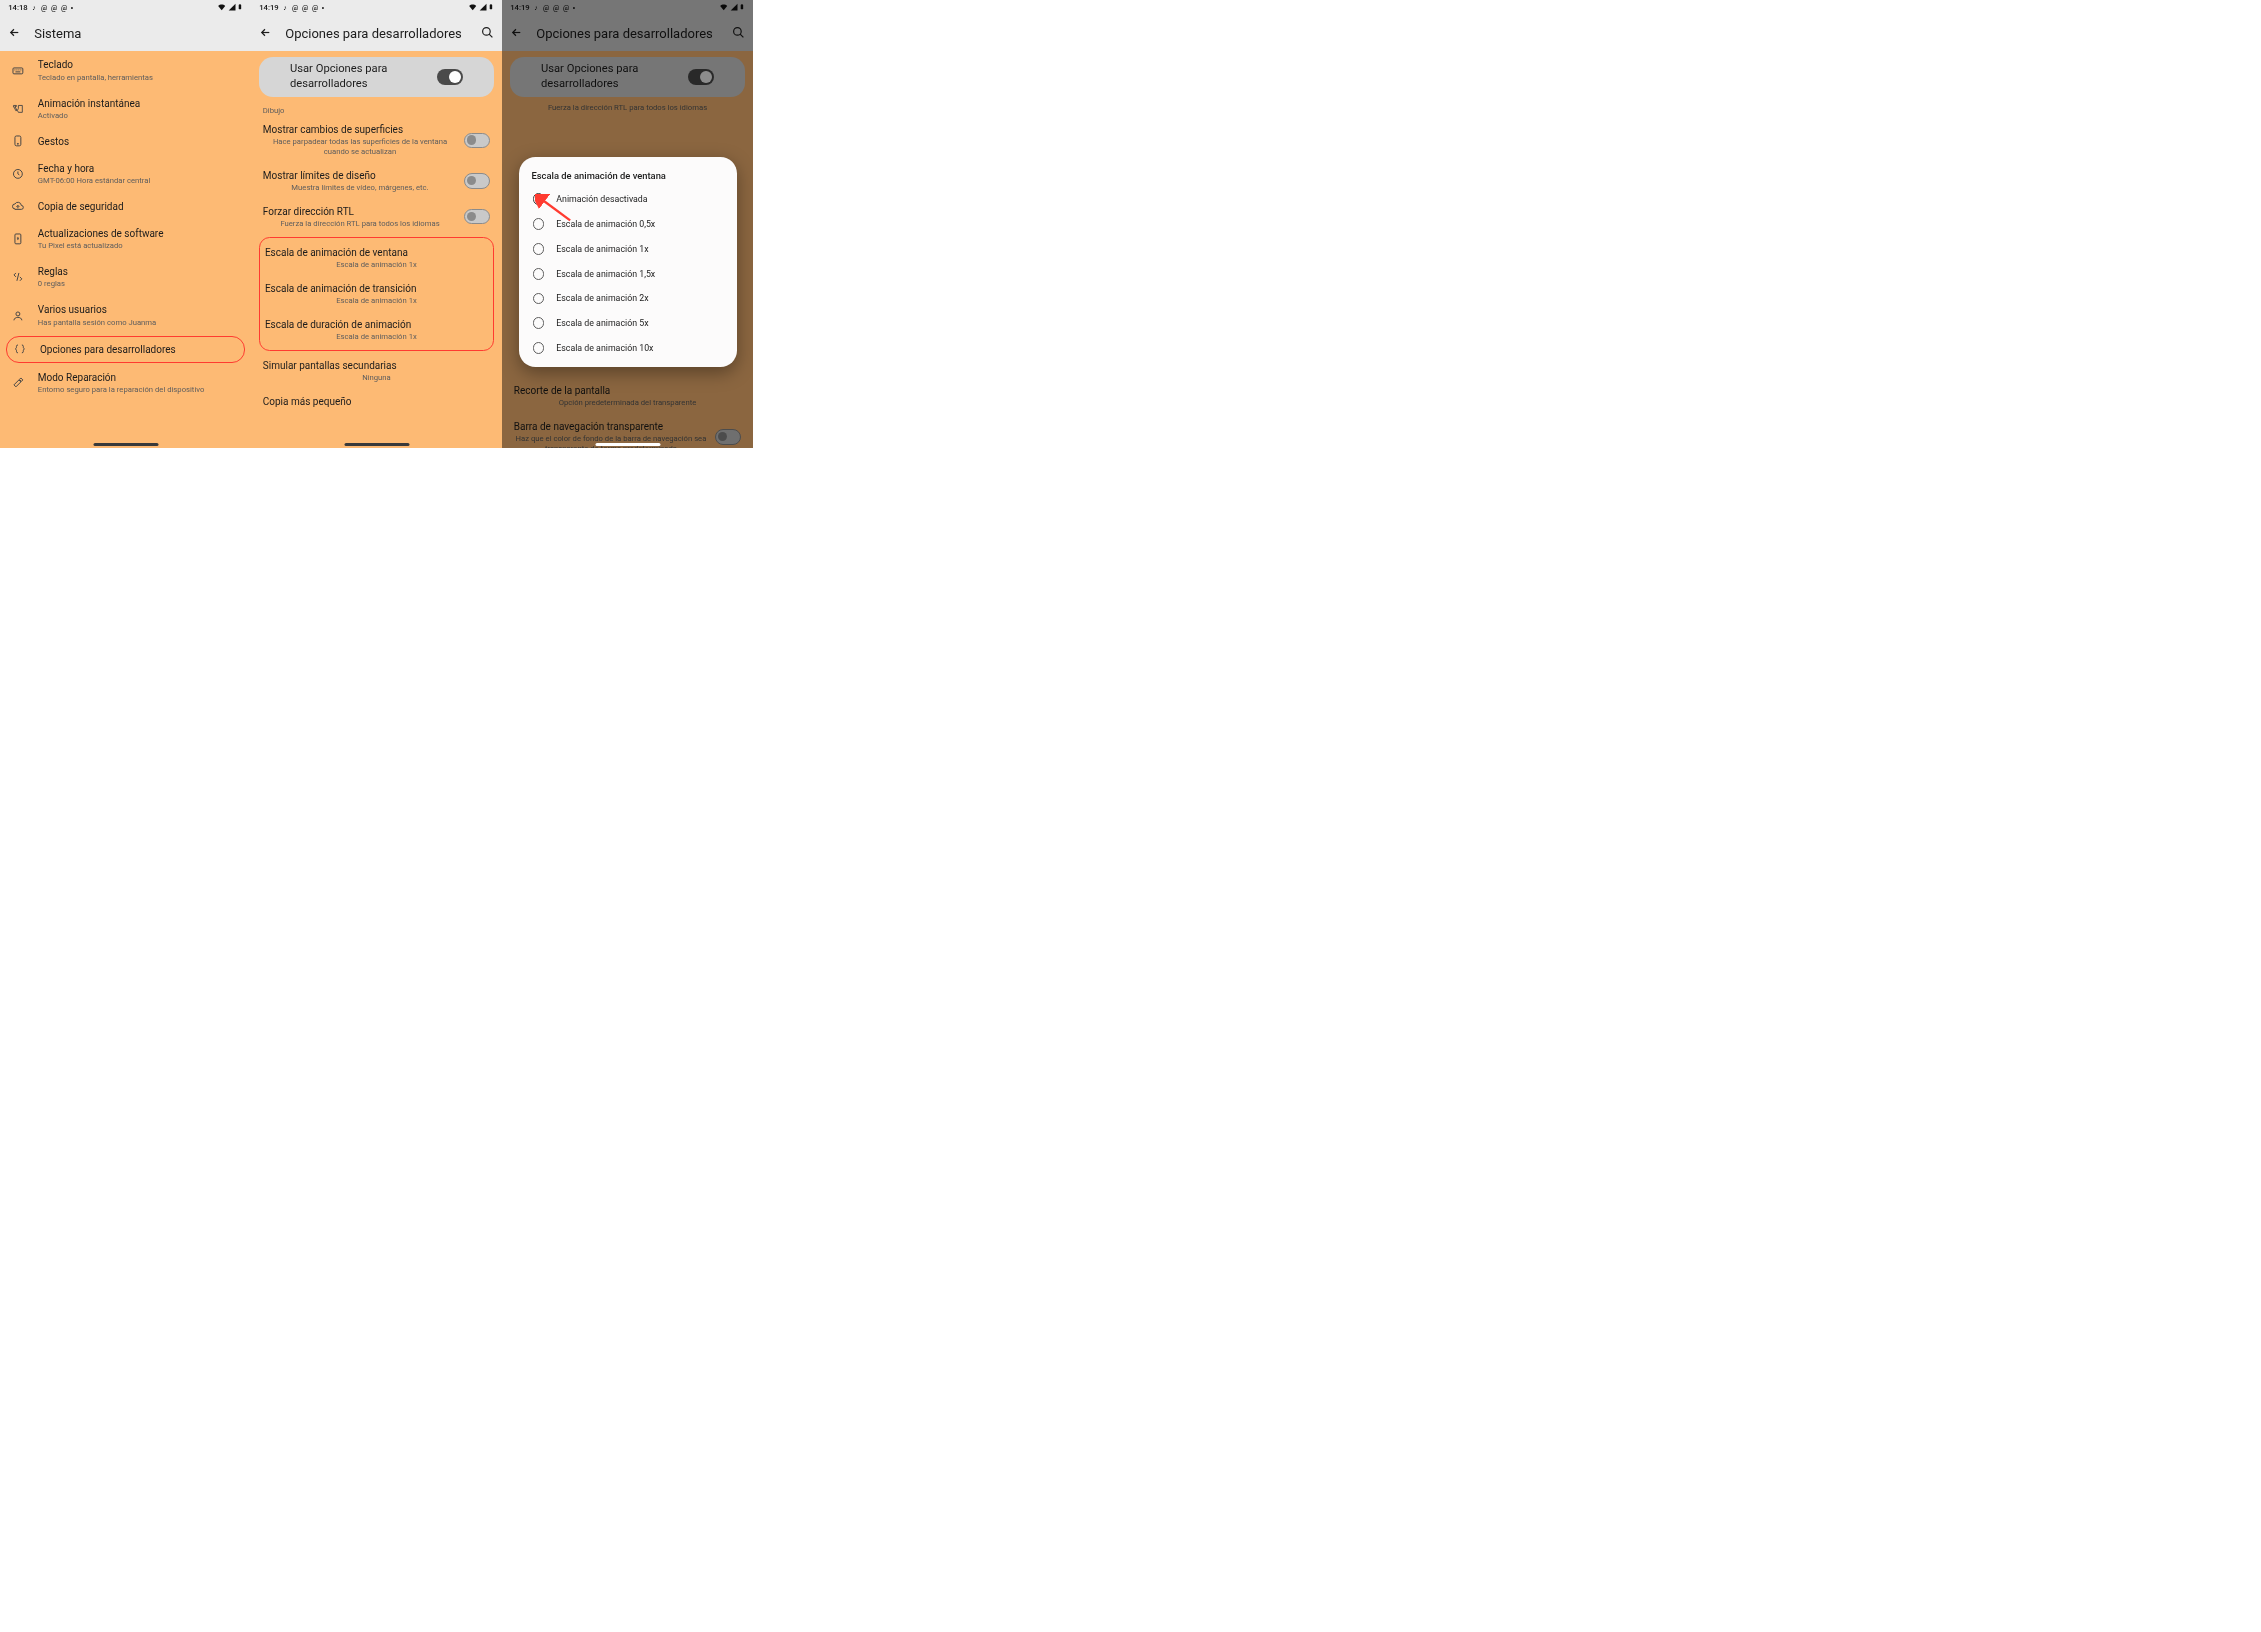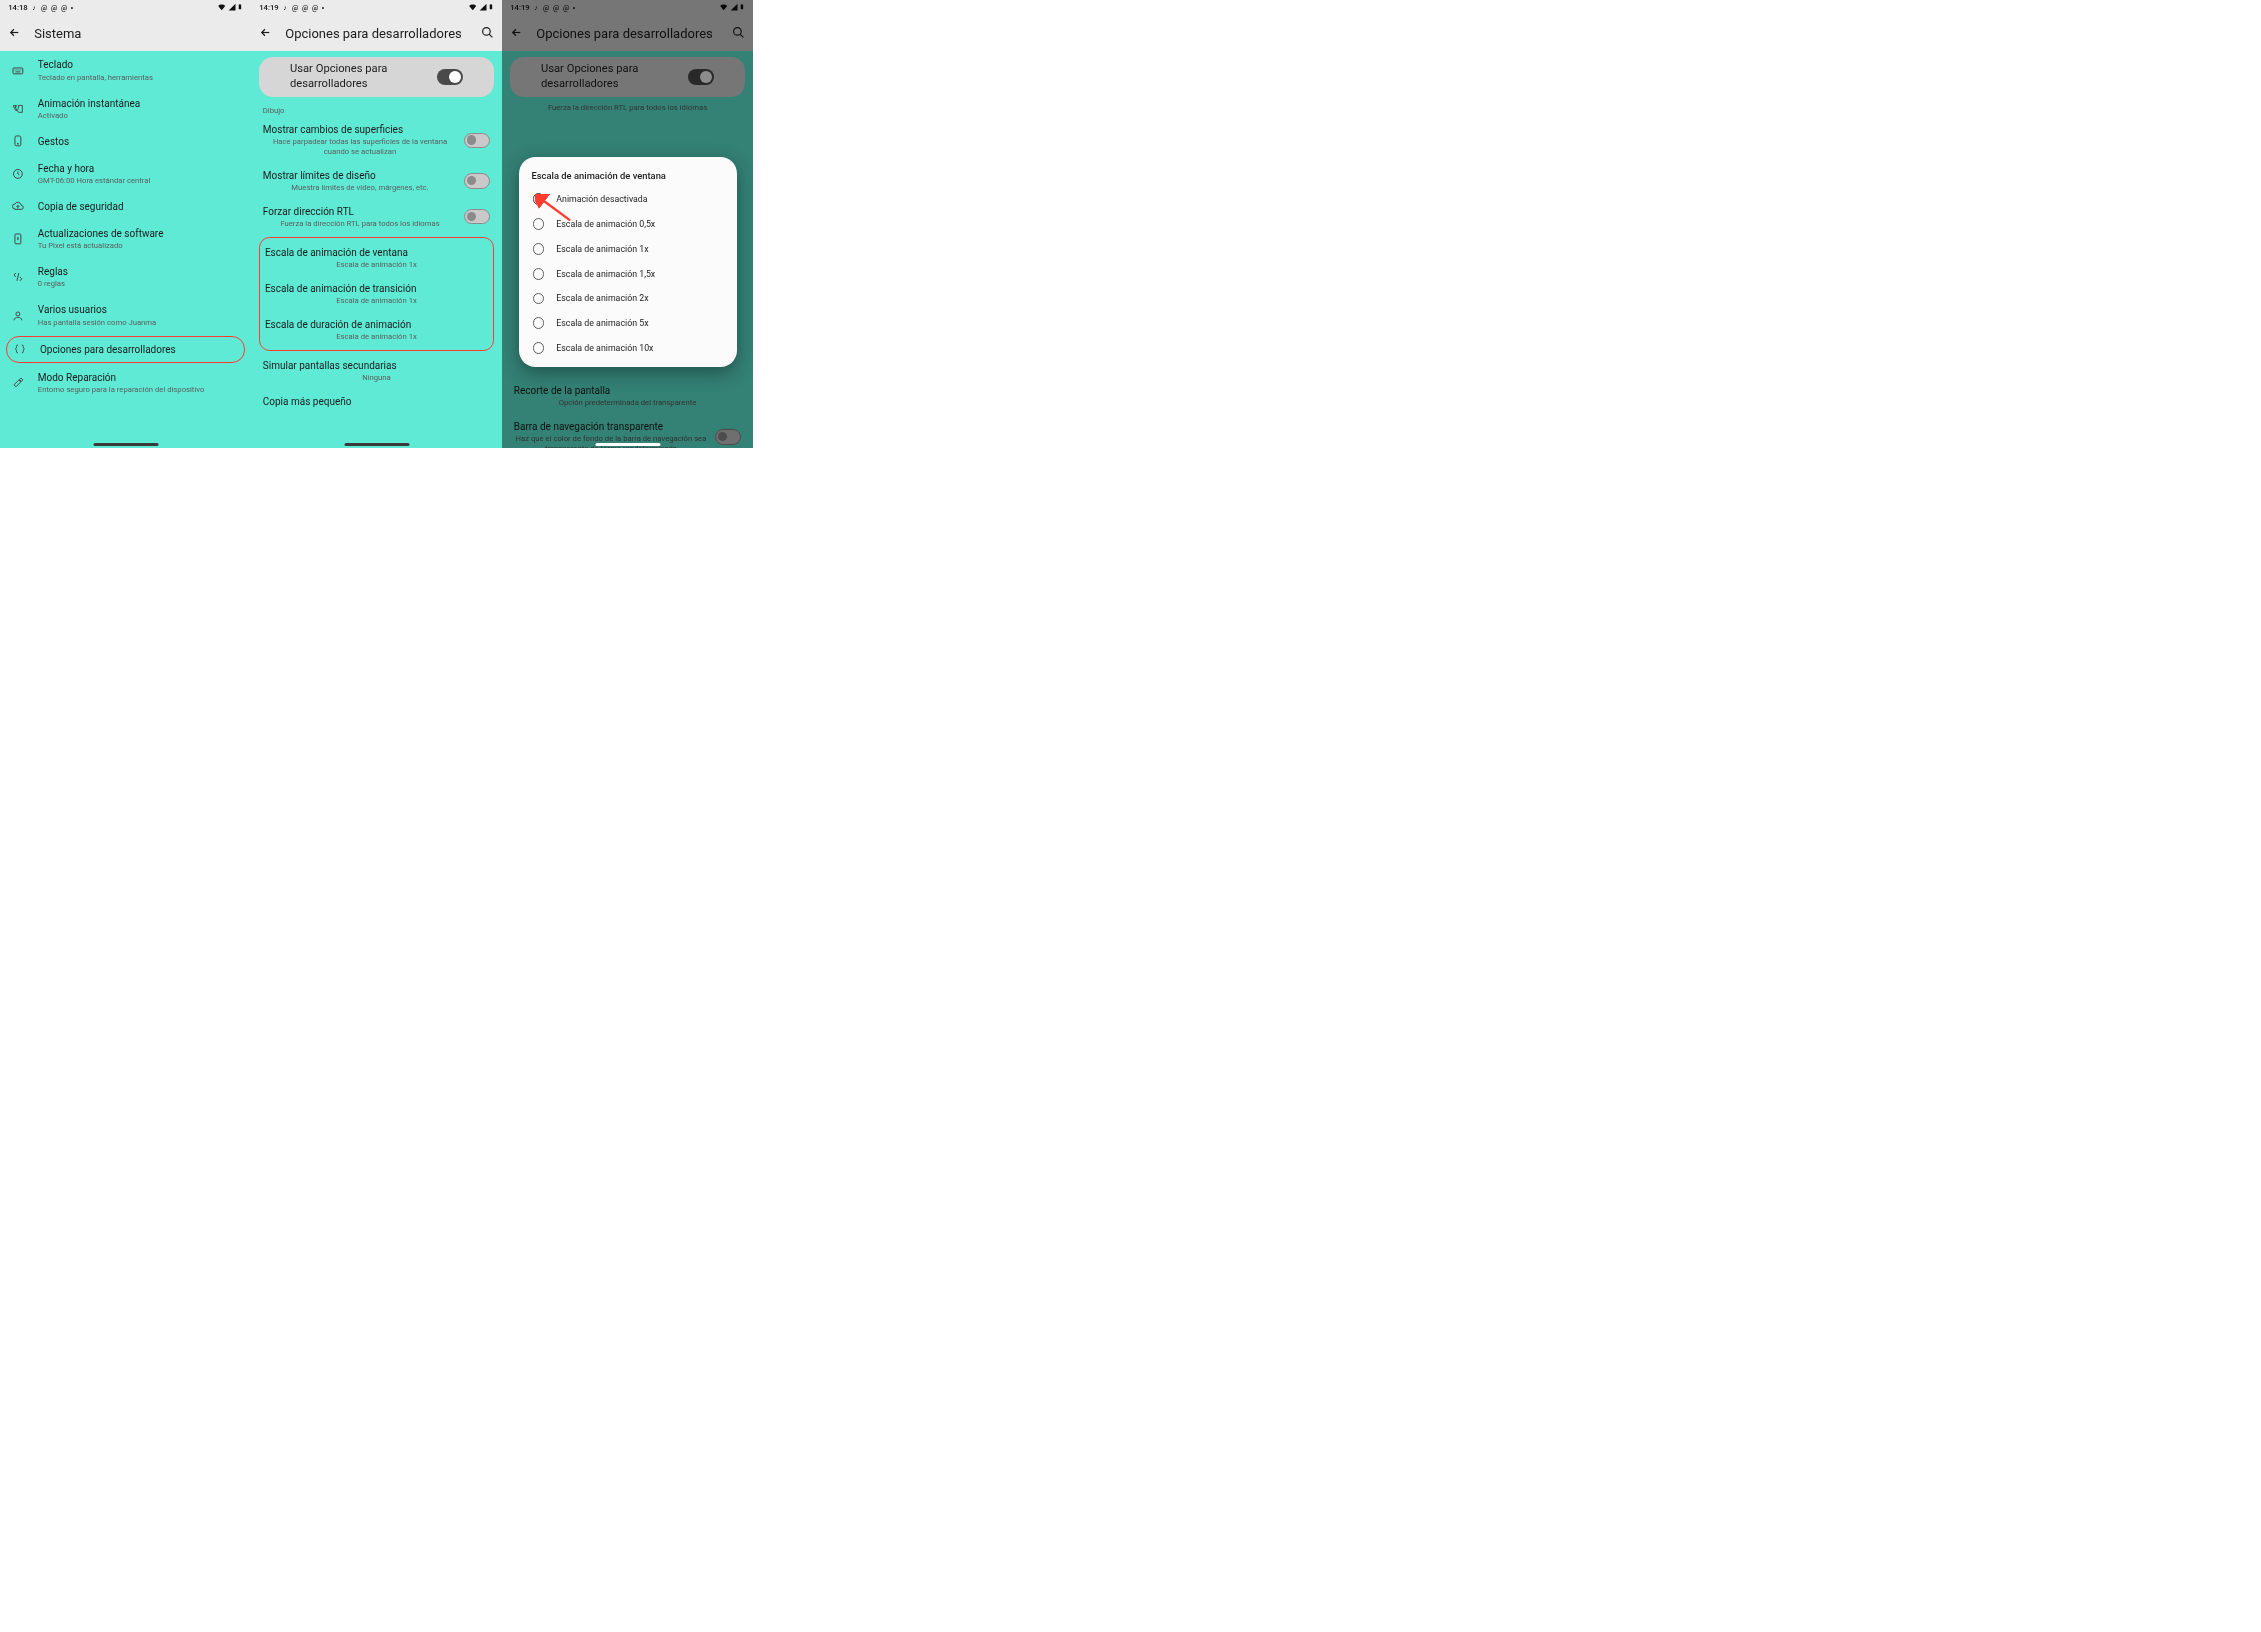--- a/index.html
+++ b/index.html
@@ -38,21 +38,21 @@
   .status-right { display: flex; align-items: center; gap: 1.2px; }
   .app-bar {
     display: flex;
     align-items: center;
     padding: 10.6px 8.2px;
     gap: 13px;
   }
   .back-icon svg { width: 13px; height: 13px; }
   .app-title { font-size: 13px; color: #1c1c1c; flex: 1; }
   .search-icon svg { width: 13px; height: 13px; }
-  .content { flex: 1; overflow: hidden; background: #5eead4; }
+  .content { flex: 1; overflow: hidden; background: #fdba74; }
   .list-item {
     display: flex;
     align-items: center;
     padding: 7px 11.8px;
     gap: 13px;
   }
   .list-item .icon { width: 13px; display:flex; align-items:center; justify-content:center; color:#444;}
   .list-item .icon svg { width: 11.8px; height: 11.8px; }
   .list-item .texts { flex: 1; }
   .list-item .title { font-size: 10px; color: #1c1c1c; line-height: 1.3; }

